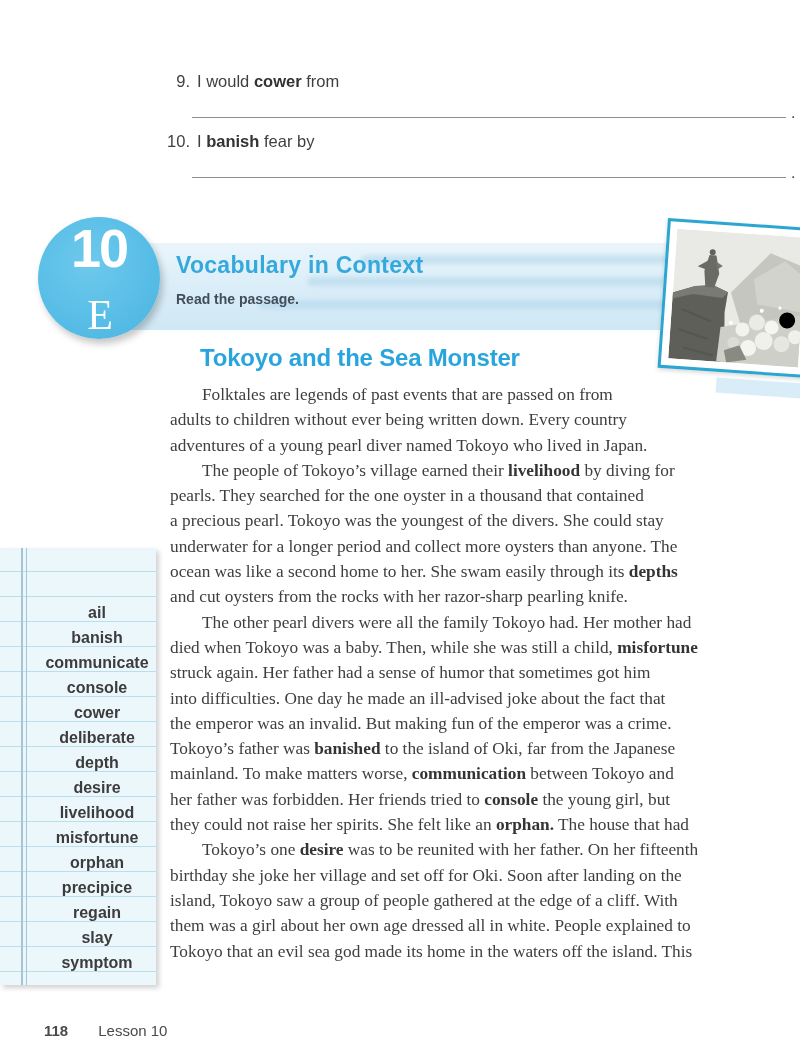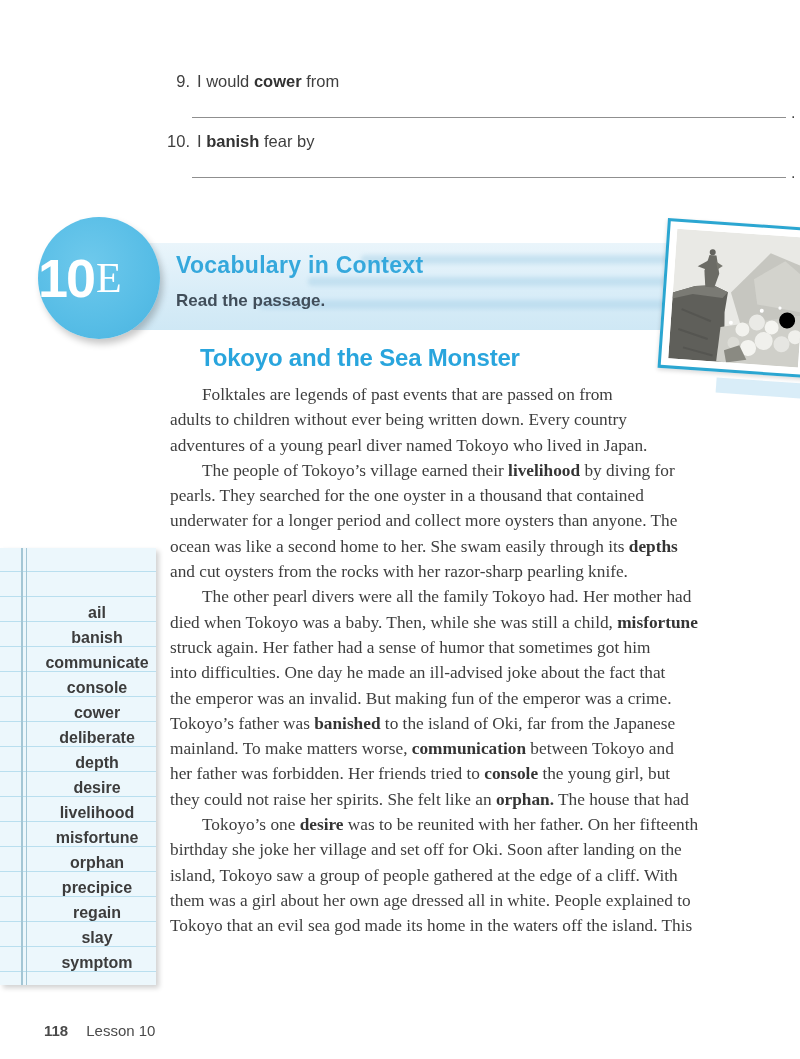--- a/index.html
+++ b/index.html
@@ -15,26 +15,26 @@
                border-bottom:1.6px solid #8f8f8f;}
   .answer-period{position:absolute;left:791px;font-size:16px;color:#3f3f3f;}
 
   
   .banner{position:absolute;left:78px;top:243px;width:625px;height:87px;
           background:linear-gradient(180deg,#eaf5fb 0%,#d9edf8 55%,#cfe8f5 100%);}
   .ghost-bar{position:absolute;height:9px;background:#a9d2e8;opacity:.5;filter:blur(2px);border-radius:4px;}
   .badge{position:absolute;left:38px;top:217px;width:122px;height:122px;border-radius:50%;
          background:radial-gradient(circle at 42% 38%,#6ec9ec 0%,#57bde6 60%,#49b3e0 100%);
          box-shadow:3px 5px 7px rgba(0,0,0,0.22);
-         display:flex;align-items:center;justify-content:flex-start;color:#ffffff;}
+         display:flex;align-items:center;justify-content:space-between;color:#ffffff;flex-direction:column;}
   .badge .n{font-size:54px;font-weight:800;letter-spacing:-2px;font-family:"Liberation Sans",sans-serif;}
   .badge .l{font-size:42px;font-family:"Liberation Serif",serif;margin-left:2px;}
   .sec-title{position:absolute;left:176px;top:252px;font-size:23px;font-weight:600;
              color:#35a8dc;letter-spacing:.3px;}
-  .sec-instr{position:absolute;left:176px;top:291px;font-size:17px;font-weight:bold;color:#414e5a;}
+  .sec-instr{position:absolute;left:176px;top:291px;font-size:14px;font-weight:bold;color:#414e5a;}
 
   
   .photo{position:absolute;left:668px;top:218px;width:150px;height:150px;
          transform:rotate(4deg);transform-origin:top left;
          background:#ffffff;border:3px solid #2ba6d1;padding:7px;box-sizing:border-box;
          box-shadow:0 2px 4px rgba(0,0,0,.15);z-index:3;}
   .photo svg{display:block;width:100%;height:100%;}
   .photo-shadow{position:absolute;left:716px;top:381px;width:100px;height:15px;
                 background:#cfe9f6;transform:rotate(4deg);opacity:.8;z-index:1;}
 
@@ -50,21 +50,21 @@
   
   .word-panel{position:absolute;left:0;top:548px;width:156px;height:437px;
               background:repeating-linear-gradient(180deg,rgba(0,0,0,0) 0px,rgba(0,0,0,0) 22.8px,#b9dfef 22.8px,#b9dfef 24.4px,rgba(0,0,0,0) 24.4px,rgba(0,0,0,0) 25px),#ecf7fc;
               box-shadow:3px 3px 5px rgba(0,0,0,.18);}
   .word-panel .vline{position:absolute;top:0;bottom:0;width:1.5px;background:#a3c6d5;}
   .word-list{position:absolute;left:42px;top:600px;width:110px;}
   .word-item{height:25px;line-height:25px;font-size:16px;font-weight:bold;color:#3c3c3c;text-align:center;}
 
   
   .footer{position:absolute;left:44px;top:1022px;font-size:15px;color:#4a4a4a;}
-  .footer .pg{font-weight:bold;margin-right:18px;}
+  .footer .pg{font-weight:bold;margin-right:30px;}
 </style>
 </head>
 <body>
 
 <div class="page">
 
   <div class="ex-item" style="top:71px;">
     <span class="num">9.</span>
     <span>I would <b>cower</b> from</span>
   </div>
@@ -123,20 +123,21 @@
   <div class="passage-title">Tokoyo and the Sea Monster</div>
   <div class="passage" id="passage">
       <div>
         <div class="pline indent">Folktales are legends of past events that are passed on from</div>
         <div class="pline">adults to children without ever being written down. Every country</div>
         <div class="pline">adventures of a young pearl diver named Tokoyo who lived in Japan.</div>
       </div>
       <div>
         <div class="pline indent">The people of Tokoyo’s village earned their <b>livelihood</b> by diving for</div>
         <div class="pline">pearls. They searched for the one oyster in a thousand that contained</div>
+        <div class="pline">a precious pearl. Tokoyo was the youngest of the divers. She could stay</div>
         <div class="pline">underwater for a longer period and collect more oysters than anyone. The</div>
         <div class="pline">ocean was like a second home to her. She swam easily through its <b>depths</b></div>
         <div class="pline">and cut oysters from the rocks with her razor-sharp pearling knife.</div>
       </div>
       <div>
         <div class="pline indent">The other pearl divers were all the family Tokoyo had. Her mother had</div>
         <div class="pline">died when Tokoyo was a baby. Then, while she was still a child, <b>misfortune</b></div>
         <div class="pline">struck again. Her father had a sense of humor that sometimes got him</div>
         <div class="pline">into difficulties. One day he made an ill-advised joke about the fact that</div>
         <div class="pline">the emperor was an invalid. But making fun of the emperor was a crime.</div>

